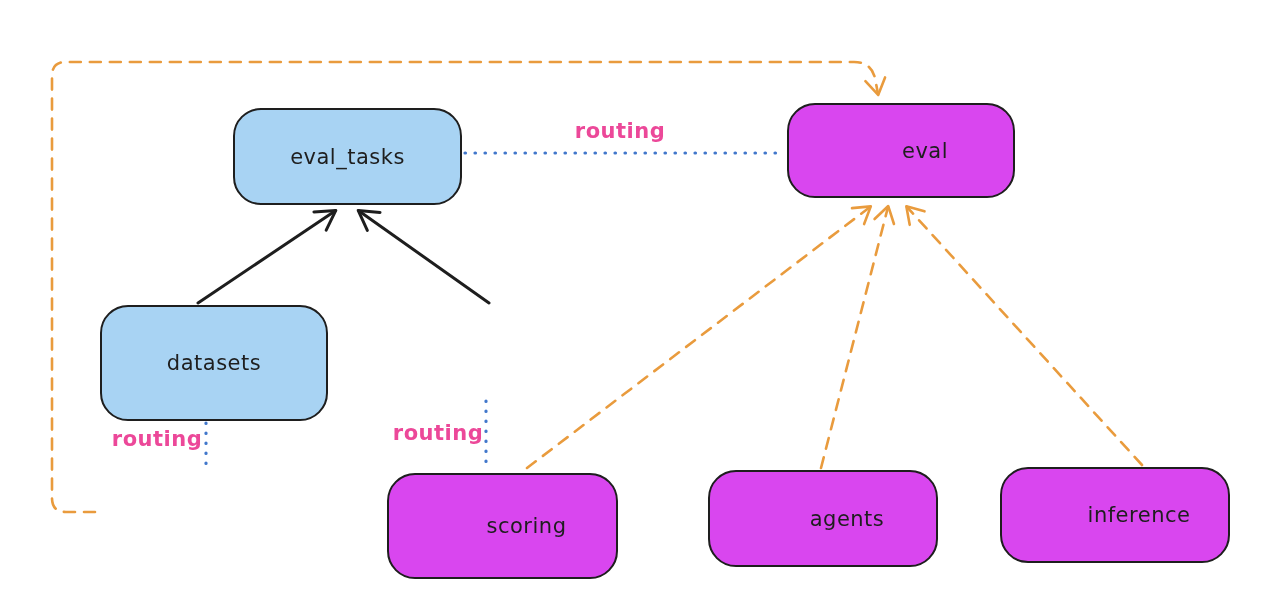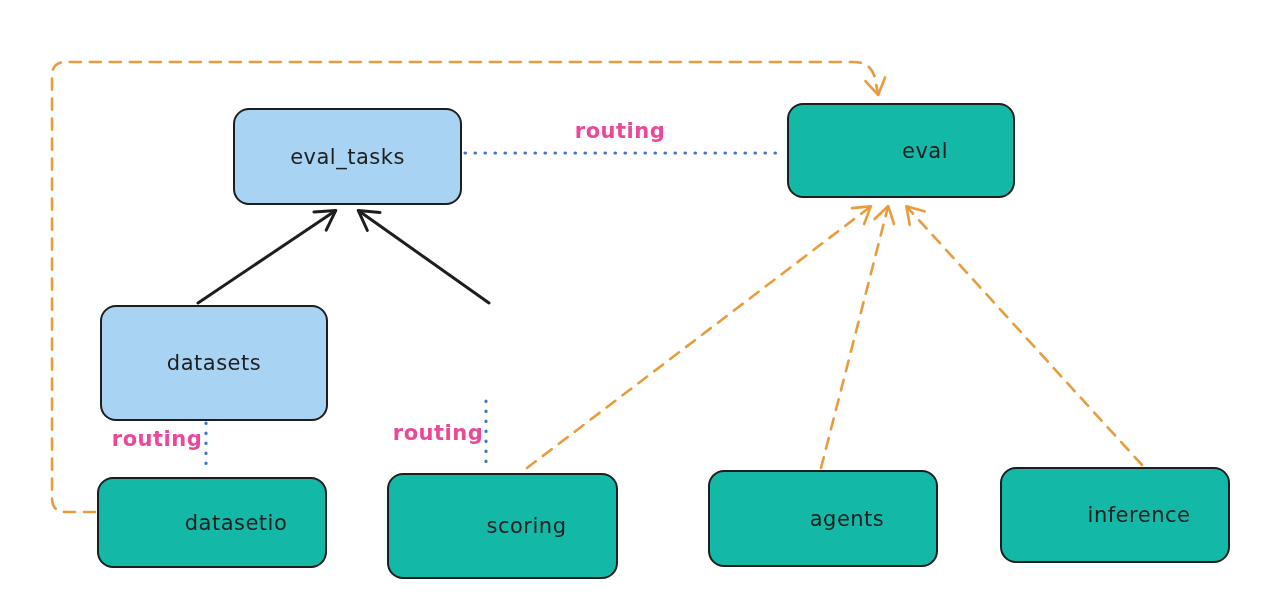--- a/index.html
+++ b/index.html
@@ -18,30 +18,30 @@
   .edges {
     position: absolute;
     left: 0;
     top: 0;
     pointer-events: none;
   }
   .node {
     position: absolute;
     box-sizing: border-box;
     border: 2.5px solid #1e1e1e;
-    border-radius: 16px;
+    border-radius: 28px;
     display: flex;
     align-items: center;
     justify-content: center;
     color: #1e1e1e;
     font-size: 21px;
     letter-spacing: 0.5px;
   }
   .node.blue  { background: #a8d3f3; }
-  .node.green { background: #14b8a6; padding-left: 48px; }
+  .node.green { background: #d946ef; padding-left: 48px; }
   .node span { white-space: nowrap; }
   .edge-label {
     position: absolute;
     color: #ec4899;
     font-size: 21px;
     font-weight: 700;
     letter-spacing: 0.5px;
     transform: translate(-50%, -50%);
     white-space: nowrap;
   }
@@ -80,23 +80,20 @@
 
   <div class="node green" style="left:787px; top:103px; width:228px; height:95px;">
     <span>eval</span>
   </div>
 
   <div class="node blue" style="left:100px; top:305px; width:228px; height:116px;">
     <span>datasets</span>
   </div>
 
 
-  <div class="node green" style="left:97px; top:477px; width:230px; height:91px;">
-    <span>datasetio</span>
-  </div>
 
   <div class="node green" style="left:387px; top:473px; width:231px; height:106px;">
     <span>scoring</span>
   </div>
 
   <div class="node green" style="left:708px; top:470px; width:230px; height:97px;">
     <span>agents</span>
   </div>
 
   <div class="node green" style="left:1000px; top:467px; width:230px; height:96px;">

